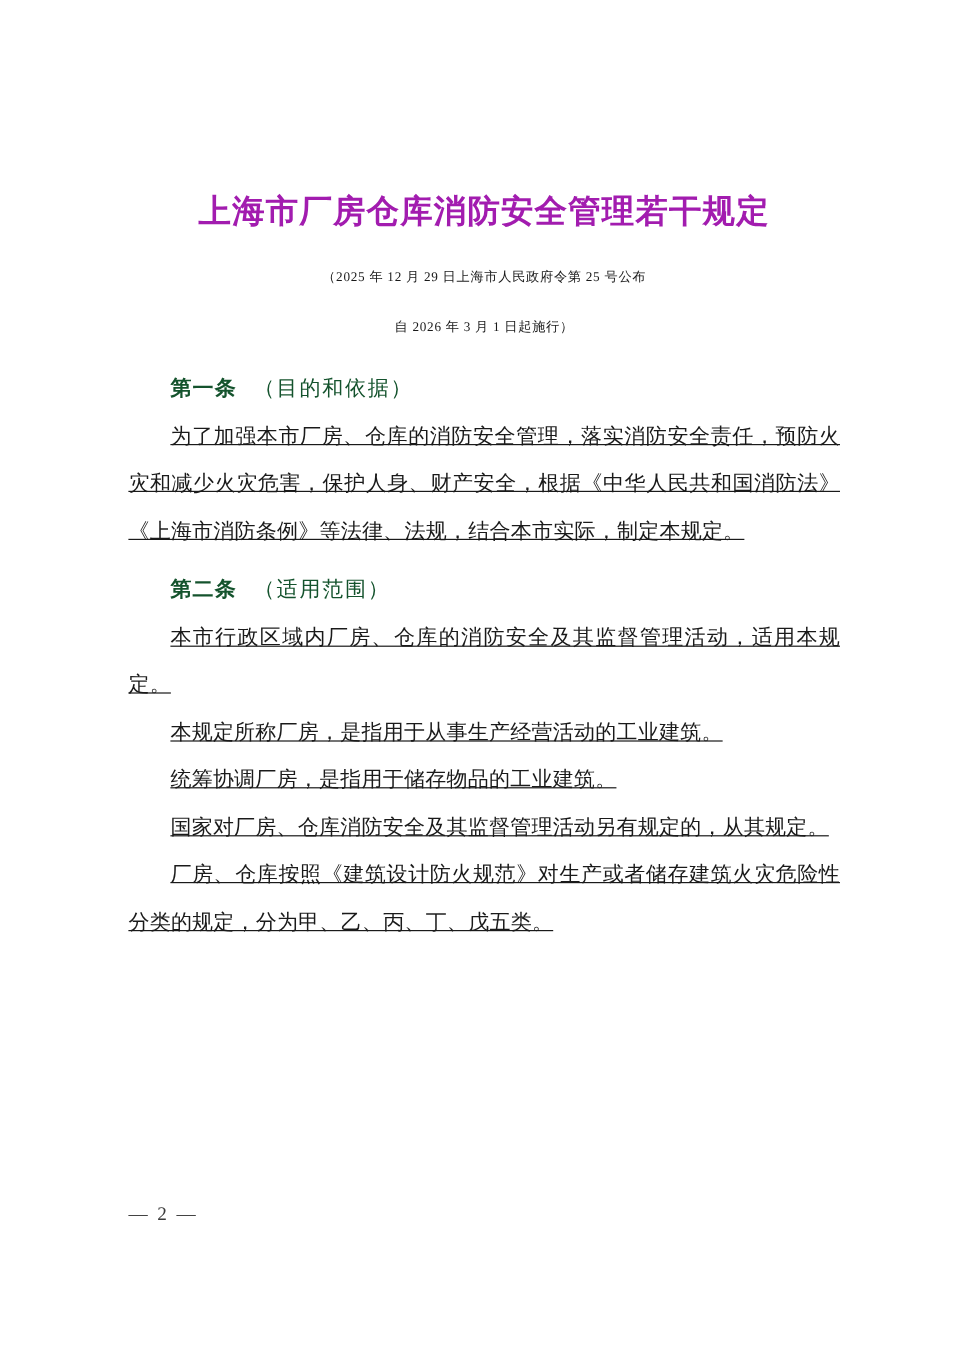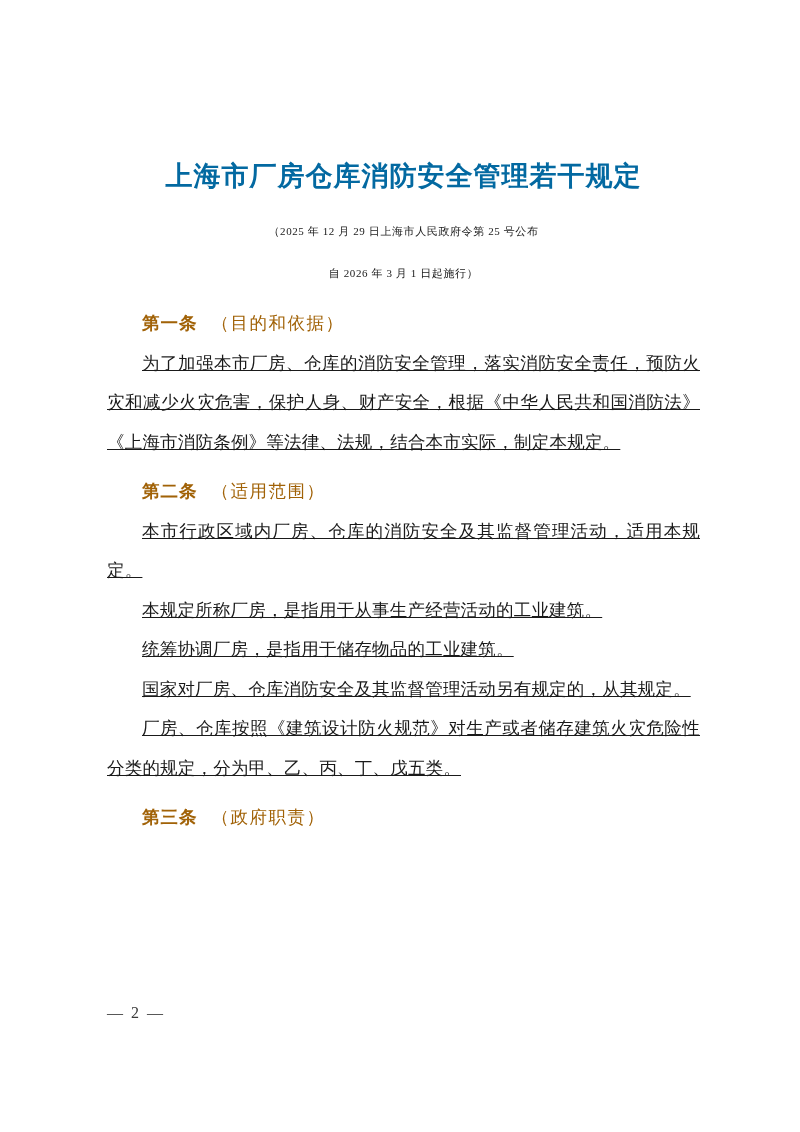--- a/index.html
+++ b/index.html
@@ -23,41 +23,41 @@
     width: 593px;
   }
   .doc-title {
     margin: 0;
     padding-top: 158px;
     text-align: center;
     font-size: 27px;
     font-weight: bold;
     letter-spacing: 1px;
     line-height: 1.35;
-    color: #0369a1;
+    color: #a21caf;
   }
   .subtitle-block {
     margin-top: 16px;
   }
   .subtitle-line {
     text-align: center;
     font-size: 11px;
     line-height: 42px;
     letter-spacing: 0.6px;
     color: #1a1a1a;
   }
   .article {
     margin-top: 10px;
   }
   .article-heading {
     font-size: 17.5px;
     line-height: 39.5px;
     text-indent: 35px;
     letter-spacing: 0.5px;
-    color: #a16207;
+    color: #14532d;
   }
   .article-heading .num {
     font-weight: bold;
     letter-spacing: 1px;
   }
   .article-heading .topic {
     font-weight: normal;
     margin-left: 14px;
     letter-spacing: 1.5px;
   }
@@ -111,21 +111,18 @@
         <span class="num">第二条</span><span class="topic">（适用范围）</span>
       </div>
       <p class="body-par">本市行政区域内厂房、仓库的消防安全及其监督管理活动，适用本规定。</p>
       <p class="body-par">本规定所称厂房，是指用于从事生产经营活动的工业建筑。</p>
       <p class="body-par">统筹协调厂房，是指用于储存物品的工业建筑。</p>
       <p class="body-par">国家对厂房、仓库消防安全及其监督管理活动另有规定的，从其规定。</p>
       <p class="body-par">厂房、仓库按照《建筑设计防火规范》对生产或者储存建筑火灾危险性分类的规定，分为甲、乙、丙、丁、戊五类。</p>
     </div>
 
     <div class="article">
-      <div class="article-heading">
-        <span class="num">第三条</span><span class="topic">（政府职责）</span>
-      </div>
     </div>
 
   </div>
 
   <div class="page-footer">— 2 —</div>
 </div>
 
 </body></html>

